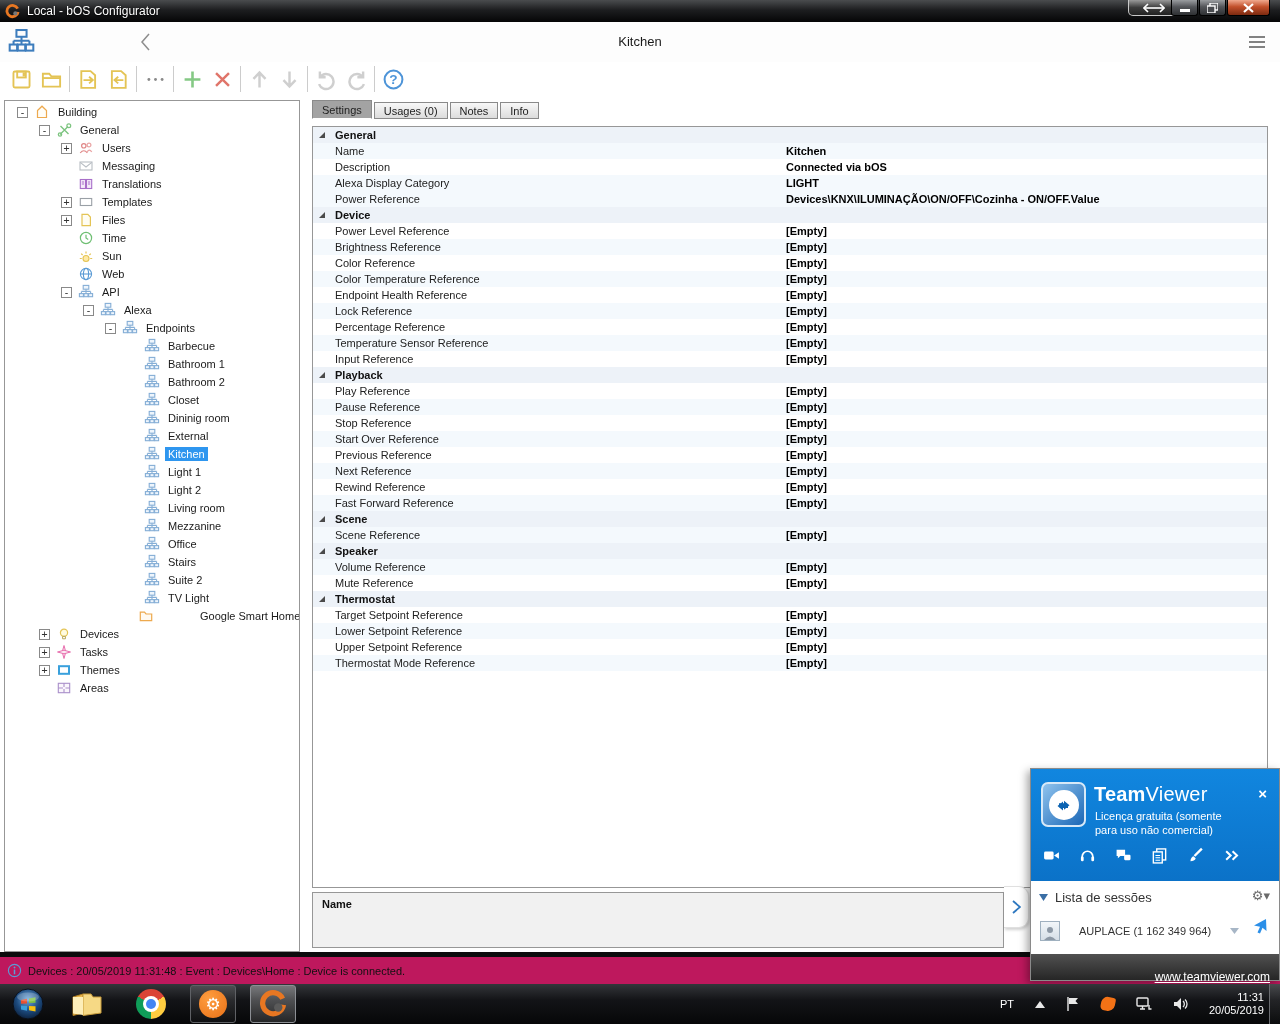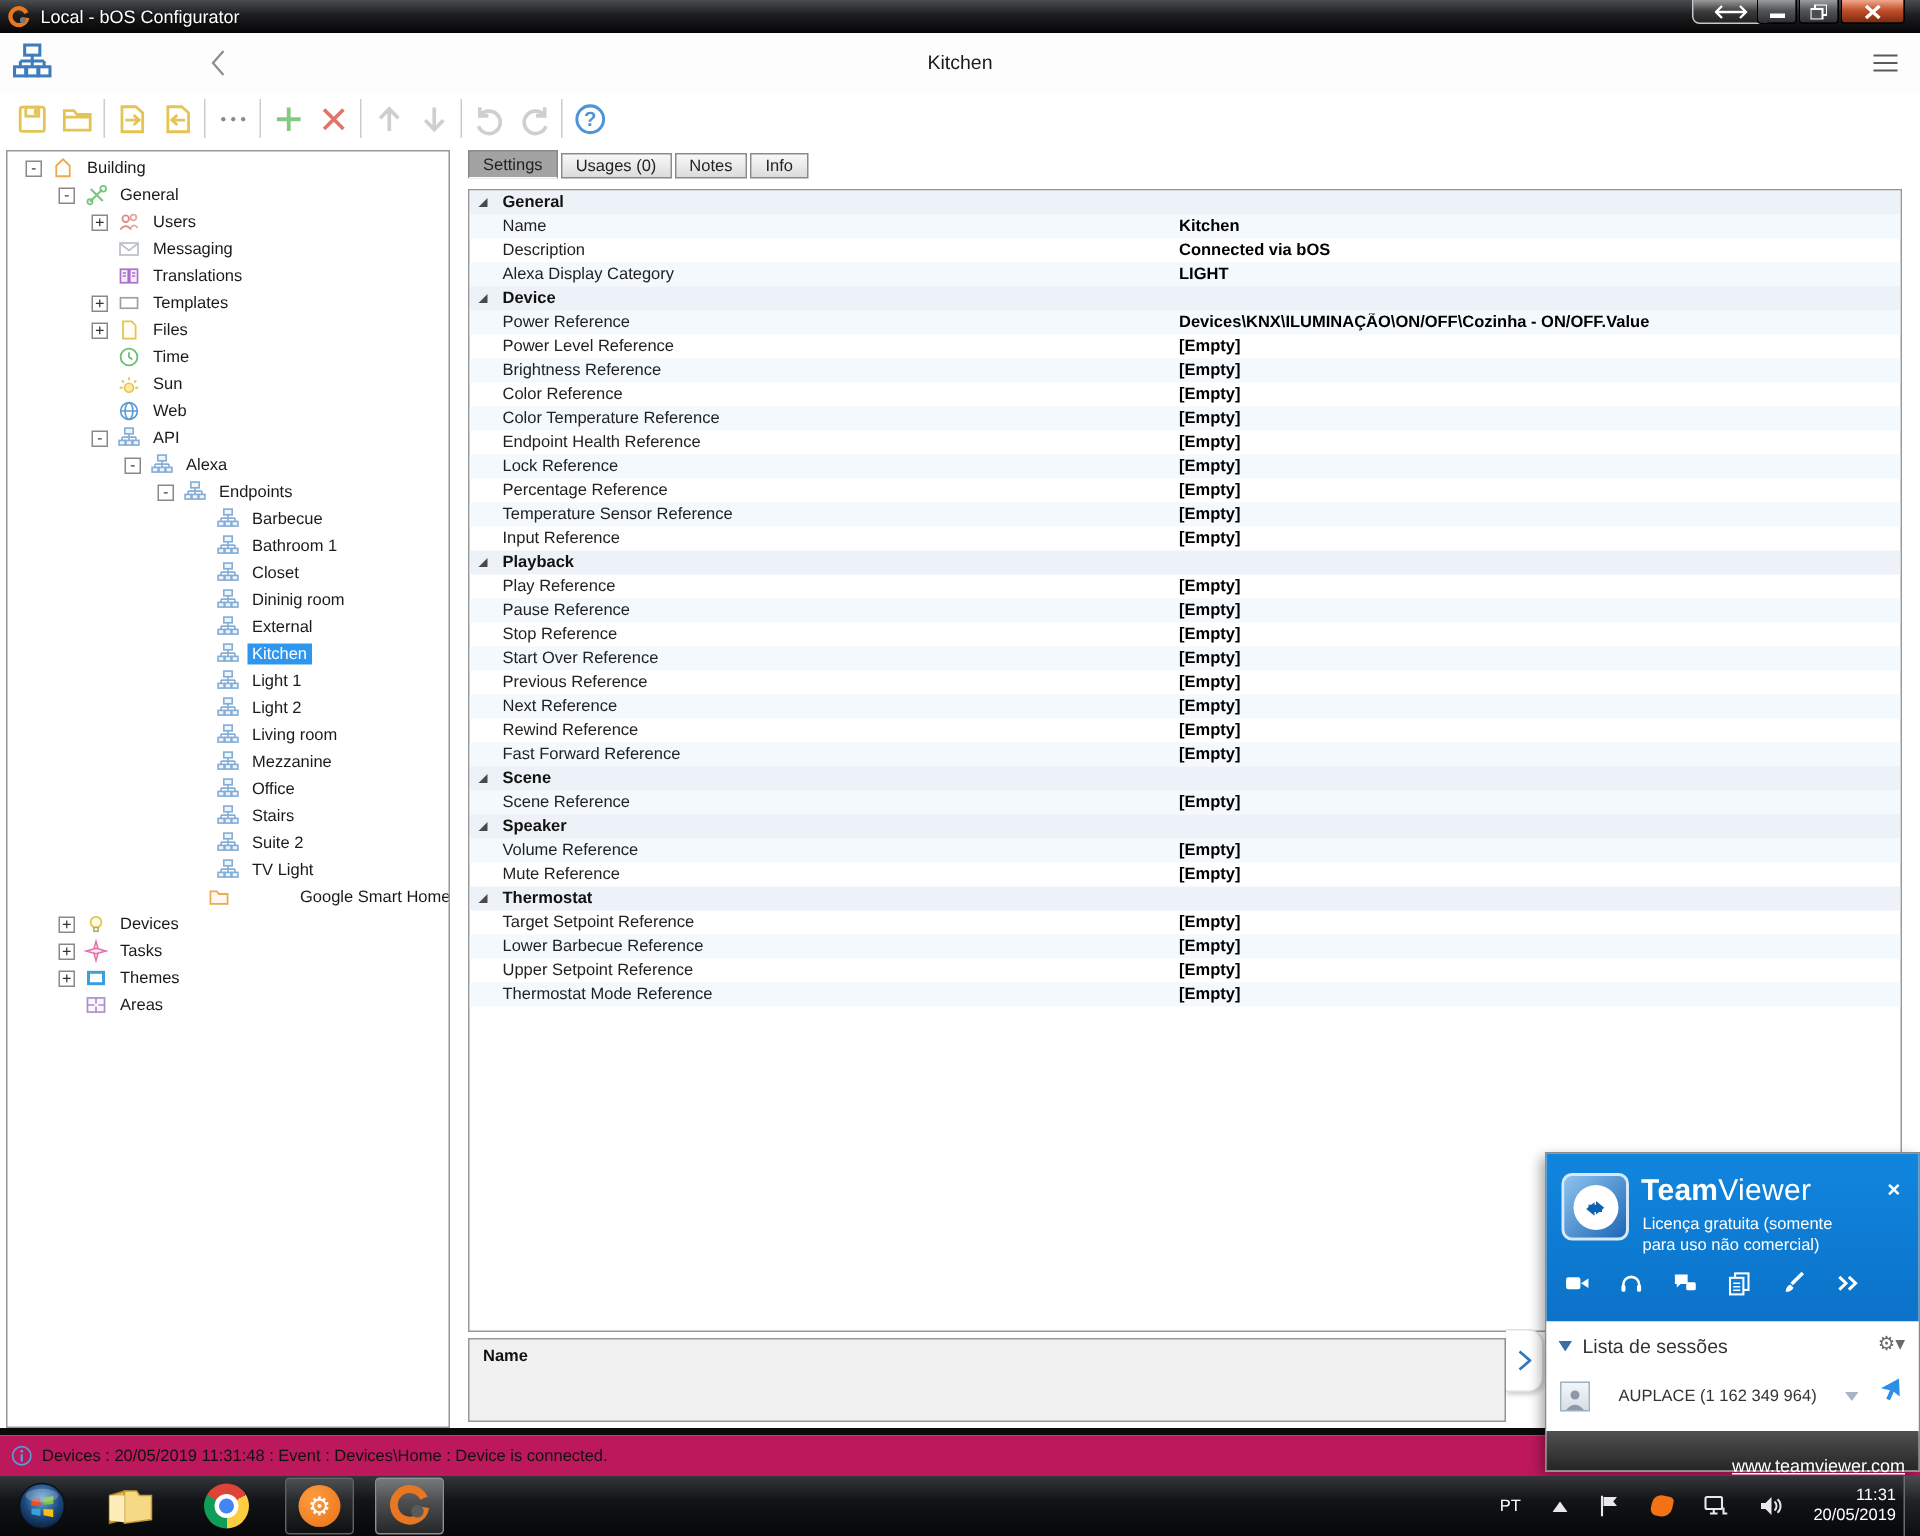--- a/index.html
+++ b/index.html
@@ -459,20 +459,33 @@
       <span class="exp-spacer"></span>
       <span class="tree-ico">
         <svg width="16" height="16" viewBox="0 0 16 16" fill="none">
           <rect x="5.2" y="1.4" width="5.6" height="3.8" fill="#eef5fc" stroke="#85aed6" stroke-width="1.1"></rect>
           <path d="M8 5.2 v2.2 M3.4 7.4 h9.2 M3.4 7.4 v2.2 M8 7.4 v2.2 M12.6 7.4 v2.2" stroke="#85aed6" stroke-width="1.1"></path>
           <rect x="1.4" y="9.6" width="4" height="3.1" fill="#eef5fc" stroke="#85aed6" stroke-width="1.1"></rect>
           <rect x="6" y="9.6" width="4" height="3.1" fill="#eef5fc" stroke="#85aed6" stroke-width="1.1"></rect>
           <rect x="10.6" y="9.6" width="4" height="3.1" fill="#eef5fc" stroke="#85aed6" stroke-width="1.1"></rect>
         </svg>
       </span>
+      <span class="tree-label">Bathroom 2</span>
+    </div>
+    <div class="tree-row" style="padding-left: 122px;">
+      <span class="exp-spacer"></span>
+      <span class="tree-ico">
+        <svg width="16" height="16" viewBox="0 0 16 16" fill="none">
+          <rect x="5.2" y="1.4" width="5.6" height="3.8" fill="#eef5fc" stroke="#85aed6" stroke-width="1.1"></rect>
+          <path d="M8 5.2 v2.2 M3.4 7.4 h9.2 M3.4 7.4 v2.2 M8 7.4 v2.2 M12.6 7.4 v2.2" stroke="#85aed6" stroke-width="1.1"></path>
+          <rect x="1.4" y="9.6" width="4" height="3.1" fill="#eef5fc" stroke="#85aed6" stroke-width="1.1"></rect>
+          <rect x="6" y="9.6" width="4" height="3.1" fill="#eef5fc" stroke="#85aed6" stroke-width="1.1"></rect>
+          <rect x="10.6" y="9.6" width="4" height="3.1" fill="#eef5fc" stroke="#85aed6" stroke-width="1.1"></rect>
+        </svg>
+      </span>
       <span class="tree-label">Closet</span>
     </div>
     <div class="tree-row" style="padding-left: 122px;">
       <span class="exp-spacer"></span>
       <span class="tree-ico">
         <svg width="16" height="16" viewBox="0 0 16 16" fill="none">
           <rect x="5.2" y="1.4" width="5.6" height="3.8" fill="#eef5fc" stroke="#85aed6" stroke-width="1.1"></rect>
           <path d="M8 5.2 v2.2 M3.4 7.4 h9.2 M3.4 7.4 v2.2 M8 7.4 v2.2 M12.6 7.4 v2.2" stroke="#85aed6" stroke-width="1.1"></path>
           <rect x="1.4" y="9.6" width="4" height="3.1" fill="#eef5fc" stroke="#85aed6" stroke-width="1.1"></rect>
           <rect x="6" y="9.6" width="4" height="3.1" fill="#eef5fc" stroke="#85aed6" stroke-width="1.1"></rect>
@@ -683,32 +696,32 @@
     <div class="grow">
       <span class="gutter"></span>
       <span class="rlabel">Description</span>
       <span class="rvalue">Connected via bOS</span>
     </div>
     <div class="grow alt">
       <span class="gutter"></span>
       <span class="rlabel">Alexa Display Category</span>
       <span class="rvalue">LIGHT</span>
     </div>
+    <div class="grow alt">
+      <span class="gutter"></span>
+      <span class="rlabel">Power Reference</span>
+      <span class="rvalue">Devices\KNX\ILUMINAÇÃO\ON/OFF\Cozinha - ON/OFF.Value</span>
+    </div>
     <div class="grow header">
       <span class="gutter">
         <span class="tri"></span>
       </span>
       <span class="rlabel">Device</span>
       <span class="rvalue"></span>
     </div>
-    <div class="grow alt">
-      <span class="gutter"></span>
-      <span class="rlabel">Power Reference</span>
-      <span class="rvalue">Devices\KNX\ILUMINAÇÃO\ON/OFF\Cozinha - ON/OFF.Value</span>
-    </div>
     <div class="grow">
       <span class="gutter"></span>
       <span class="rlabel">Power Level Reference</span>
       <span class="rvalue">[Empty]</span>
     </div>
     <div class="grow alt">
       <span class="gutter"></span>
       <span class="rlabel">Brightness Reference</span>
       <span class="rvalue">[Empty]</span>
     </div>
@@ -830,21 +843,21 @@
       <span class="rlabel">Thermostat</span>
       <span class="rvalue"></span>
     </div>
     <div class="grow">
       <span class="gutter"></span>
       <span class="rlabel">Target Setpoint Reference</span>
       <span class="rvalue">[Empty]</span>
     </div>
     <div class="grow alt">
       <span class="gutter"></span>
-      <span class="rlabel">Lower Barbecue Reference</span>
+      <span class="rlabel">Lower Setpoint Reference</span>
       <span class="rvalue">[Empty]</span>
     </div>
     <div class="grow">
       <span class="gutter"></span>
       <span class="rlabel">Upper Setpoint Reference</span>
       <span class="rvalue">[Empty]</span>
     </div>
     <div class="grow alt">
       <span class="gutter"></span>
       <span class="rlabel">Thermostat Mode Reference</span>

